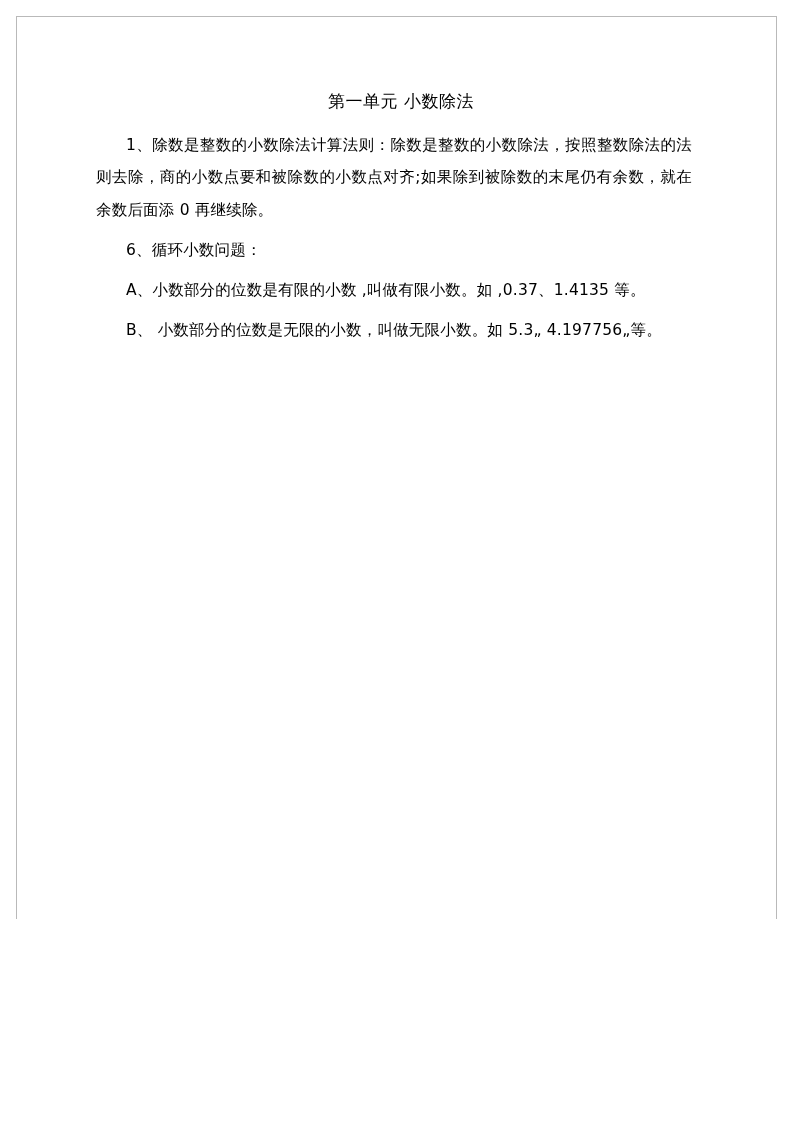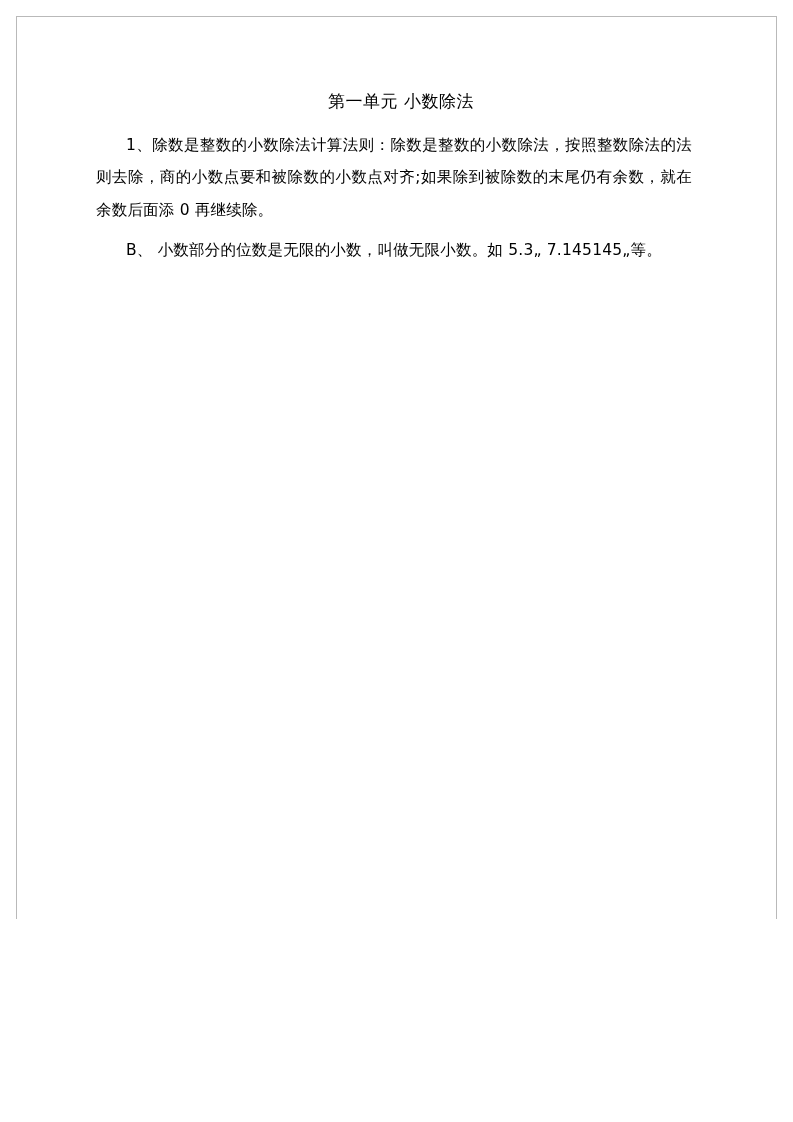--- a/index.html
+++ b/index.html
@@ -54,15 +54,17 @@
 </style>
 </head>
 <body>
 
 <div class="page">
   <div class="page-border"></div>
   <div class="content">
     <div class="doc-title">第一单元  小数除法</div>
 
     <p class="para">1、除数是整数的小数除法计算法则：除数是整数的小数除法，按照整数除法的法则去除，商的小数点要和被除数的小数点对齐;如果除到被除数的末尾仍有余数，就在余数后面添 0 再继续除。</p>
-    <p class="para">B、 小数部分的位数是无限的小数，叫做无限小数。如 5.3„ 7.145145„等。</p>
+    <p class="para">6、循环小数问题：</p>
+    <p class="para">A、小数部分的位数是有限的小数 ,叫做有限小数。如 ,0.37、1.4135 等。</p>
+    <p class="para">B、 小数部分的位数是无限的小数，叫做无限小数。如 5.3„ 4.197756„等。</p>
   </div>
 </div>
 
 </body></html>

